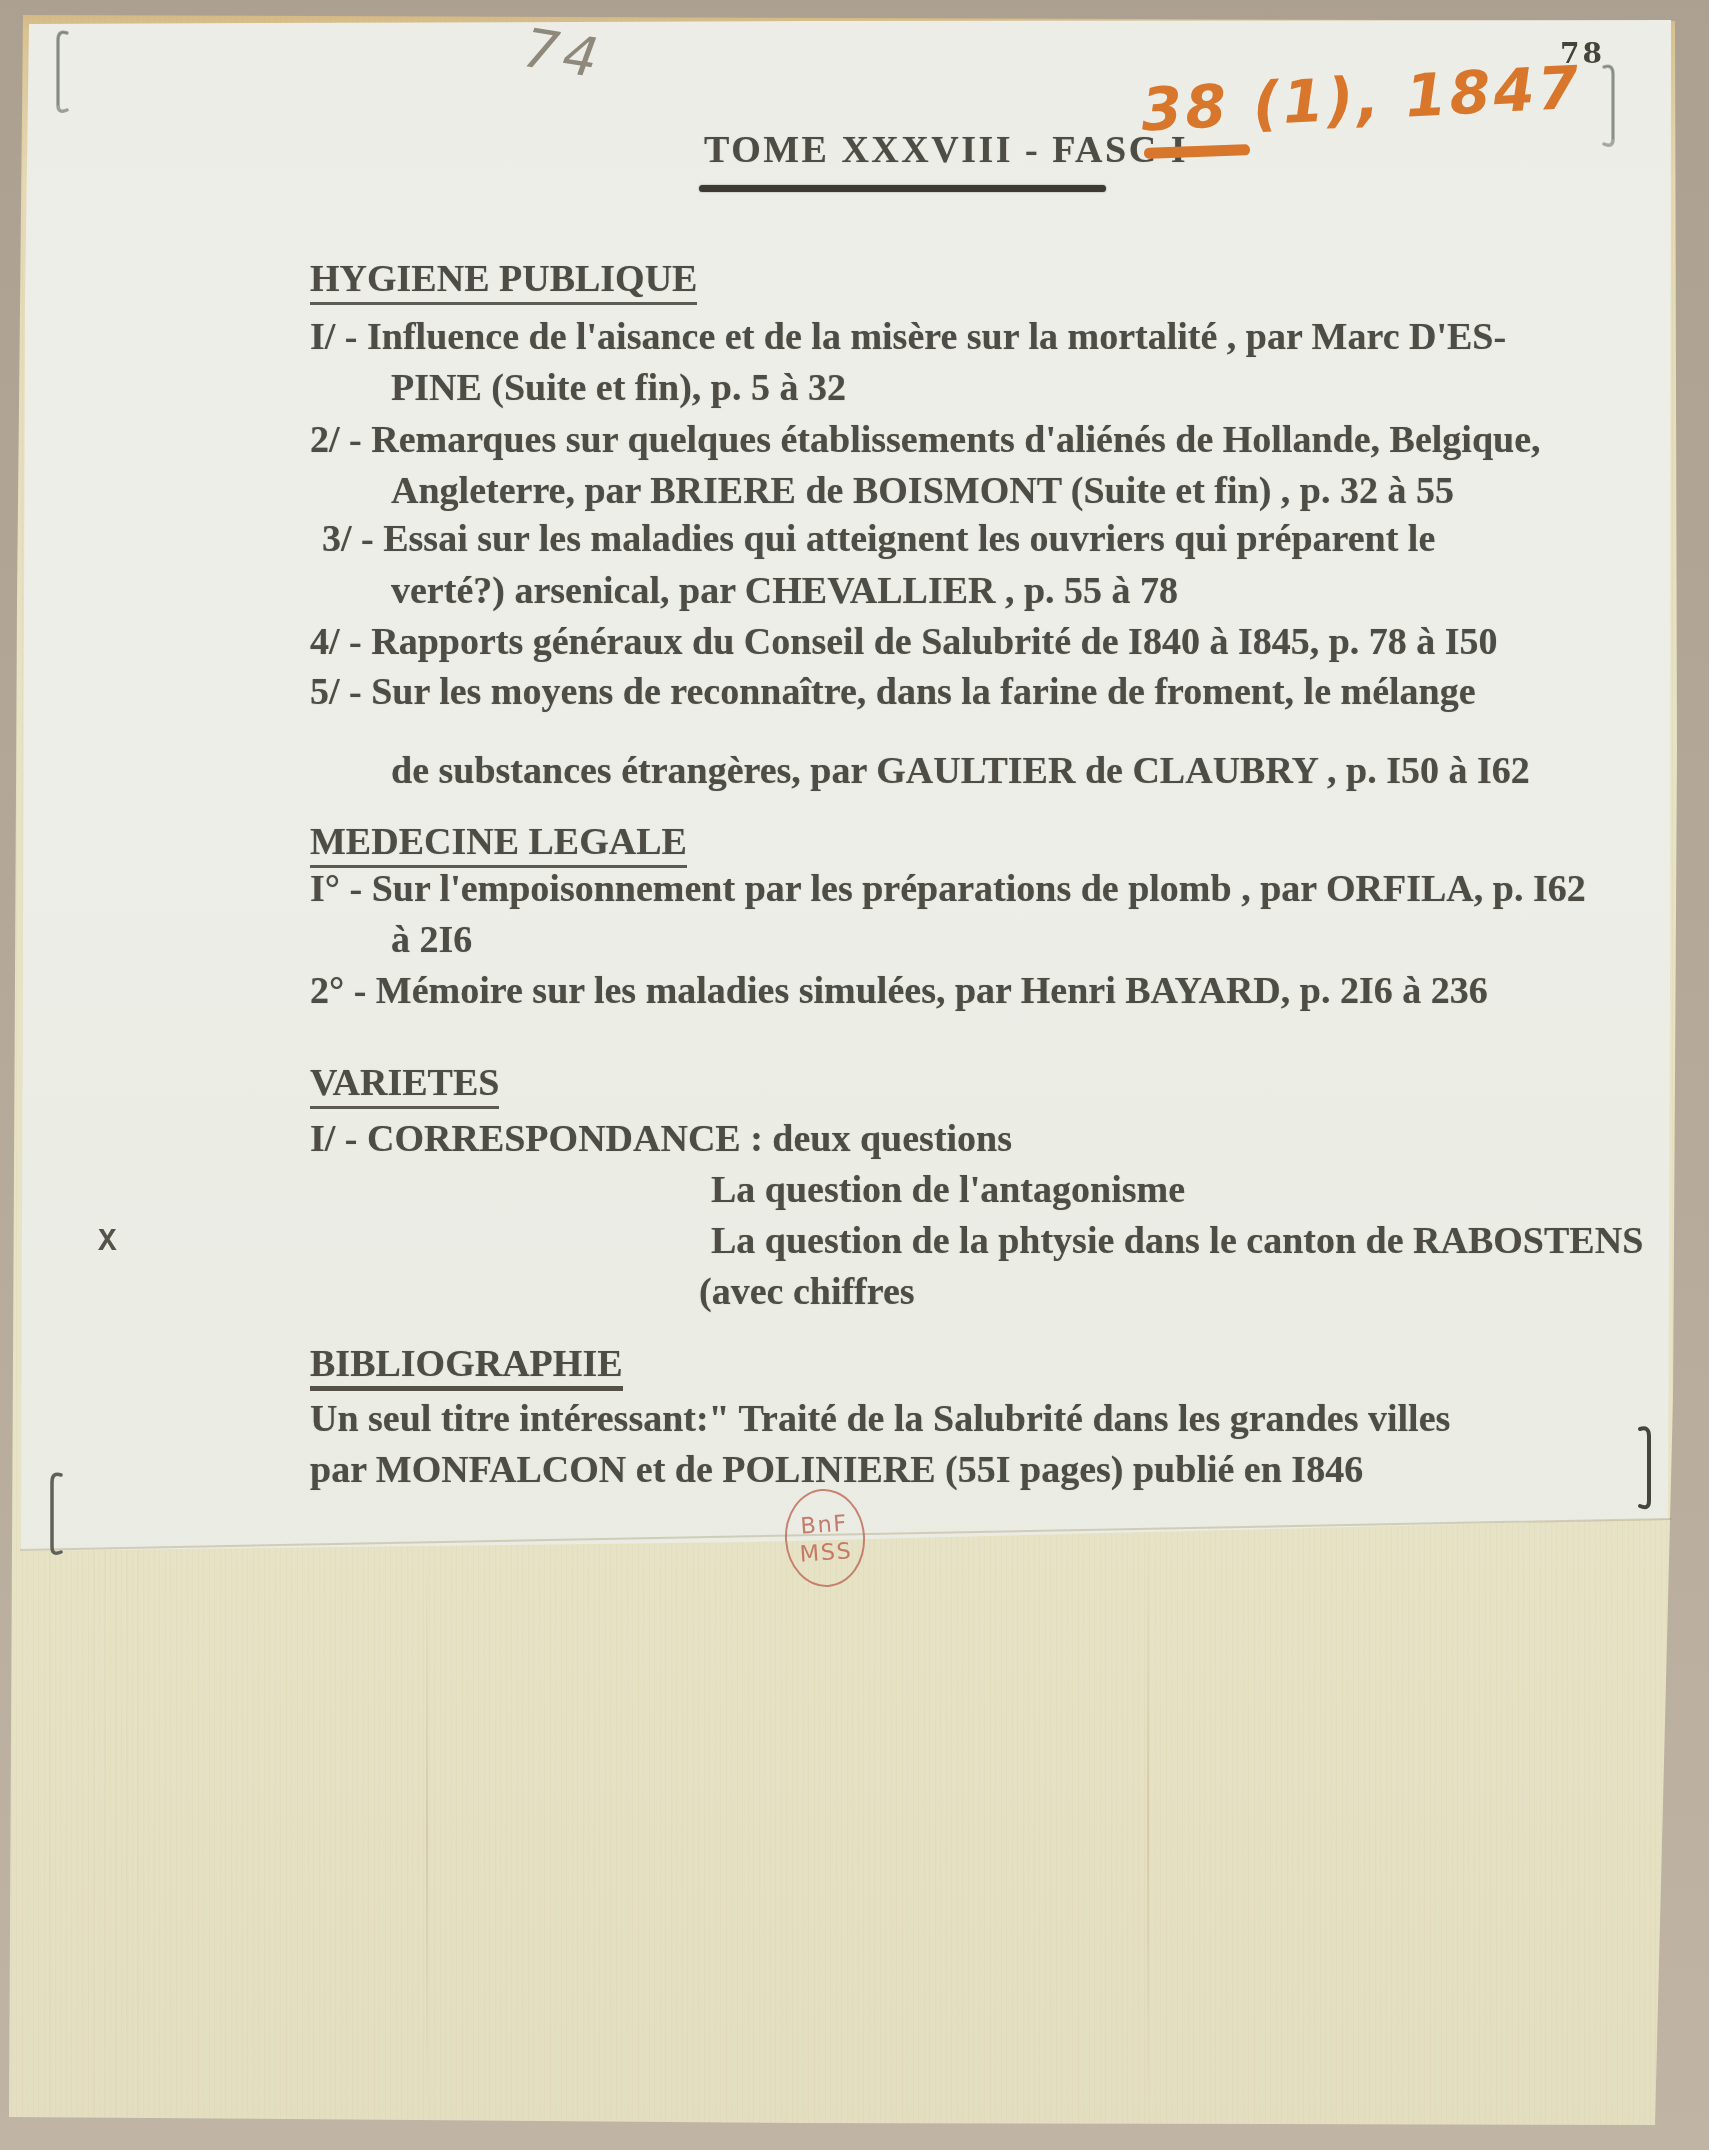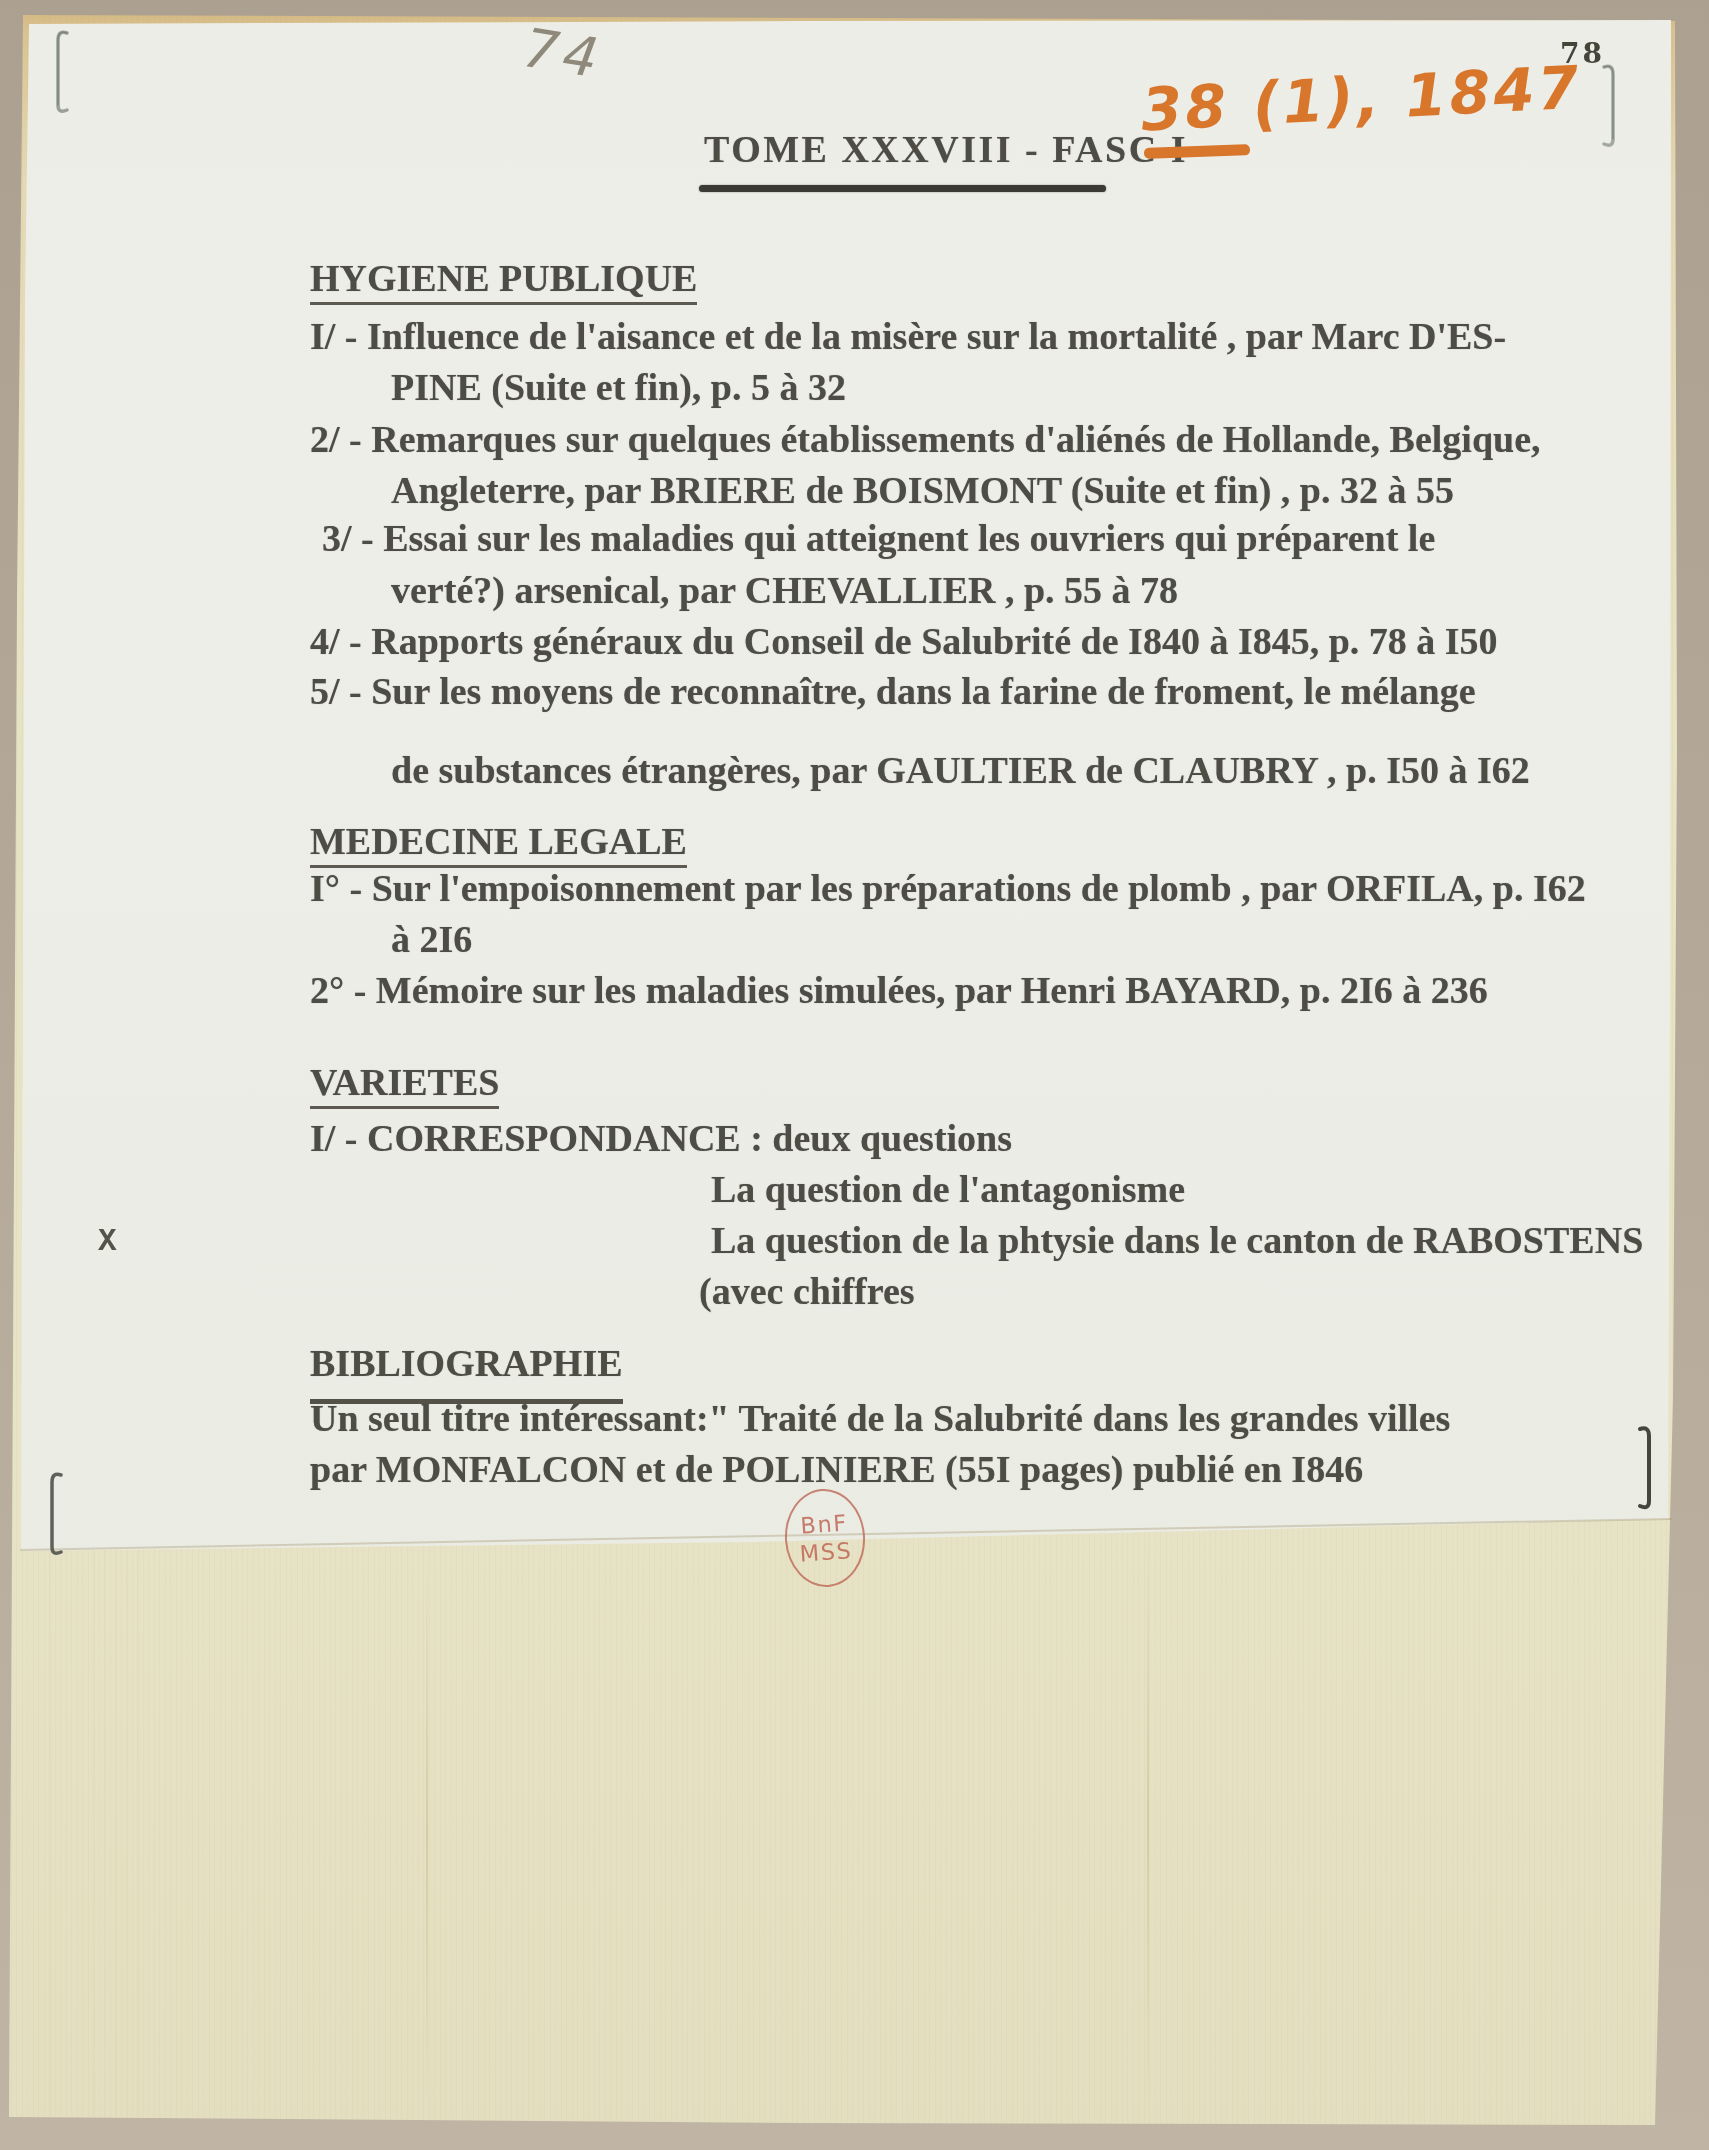--- a/index.html
+++ b/index.html
@@ -47,21 +47,21 @@
     text-shadow:0 0 1px rgba(78,77,69,0.45);
     white-space:pre;
   }
   .heading{
     border-bottom:3.5px solid rgba(72,70,60,0.88);
     padding-bottom:2.5px;
     text-align:right;
   }
   .heading-thick{
     border-bottom:5px solid rgba(66,64,54,0.9);
-    padding-bottom:15px;
+    padding-bottom:2px;
   }
   .doc-title{
     letter-spacing:2.5px;
   }
   .title-rule{
     position:absolute;left:699px;top:185px;width:407px;height:6.5px;
     background:#3c3b33;border-radius:3.5px;
     box-shadow:0 0 1.5px rgba(60,59,51,0.7);
   }
   

